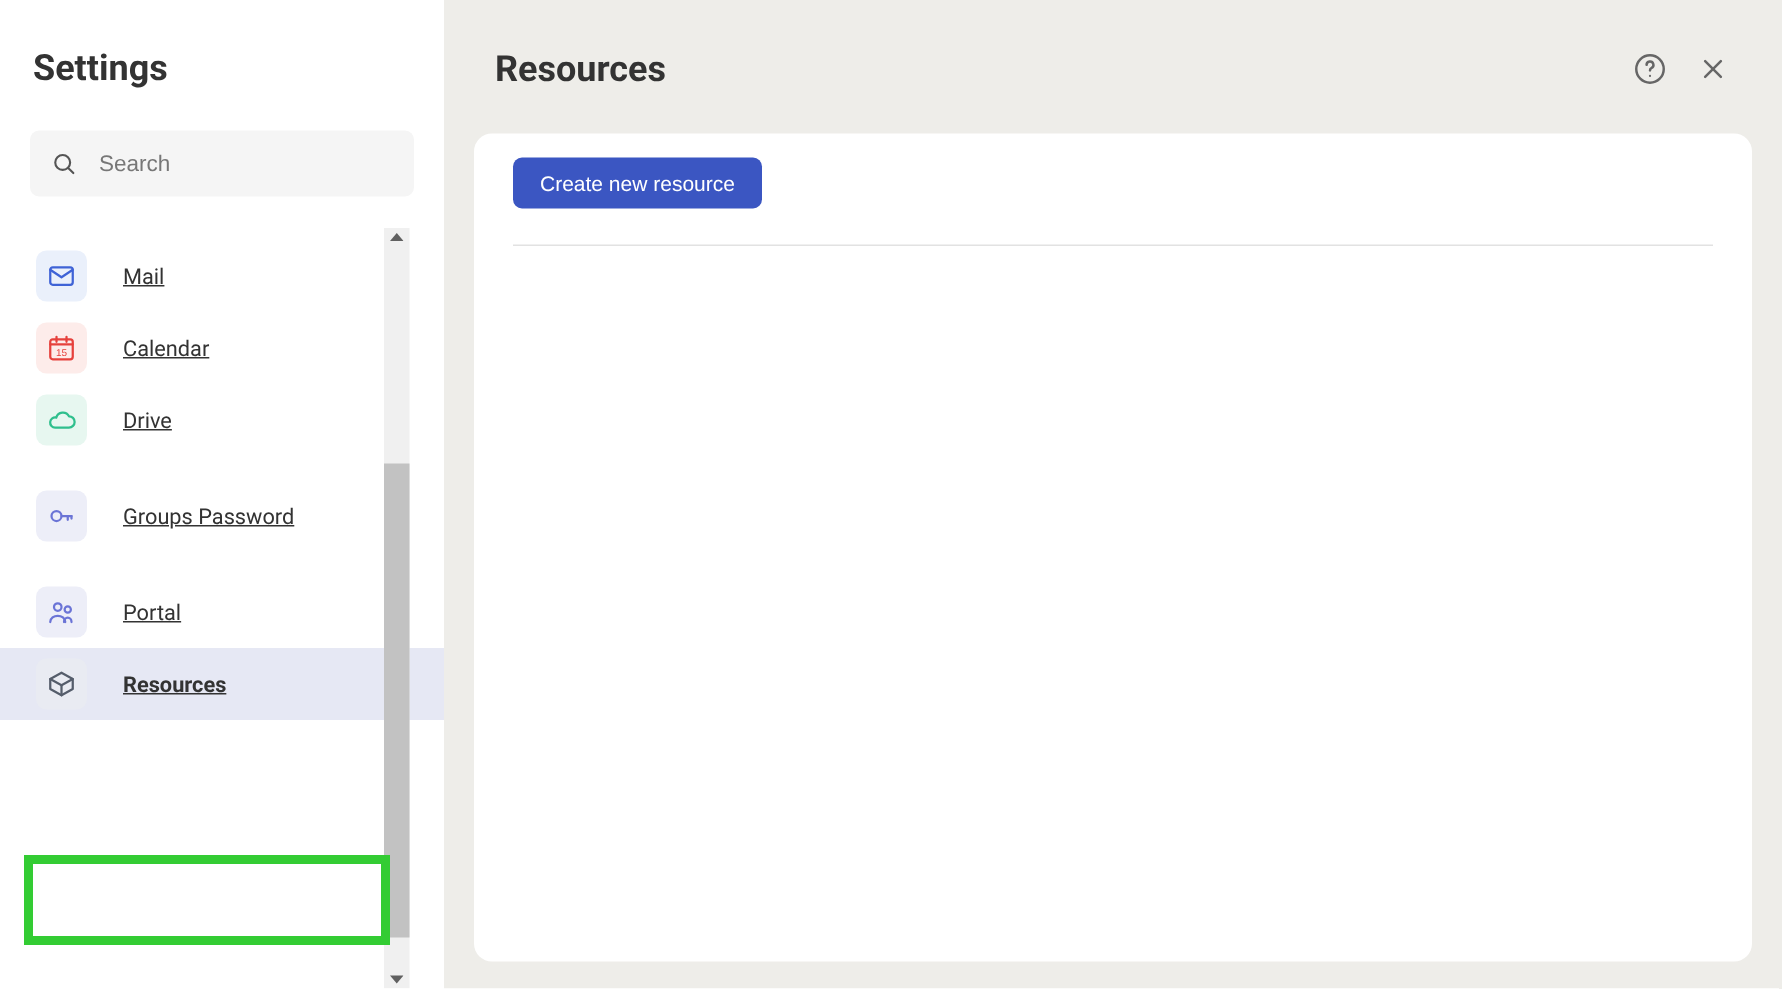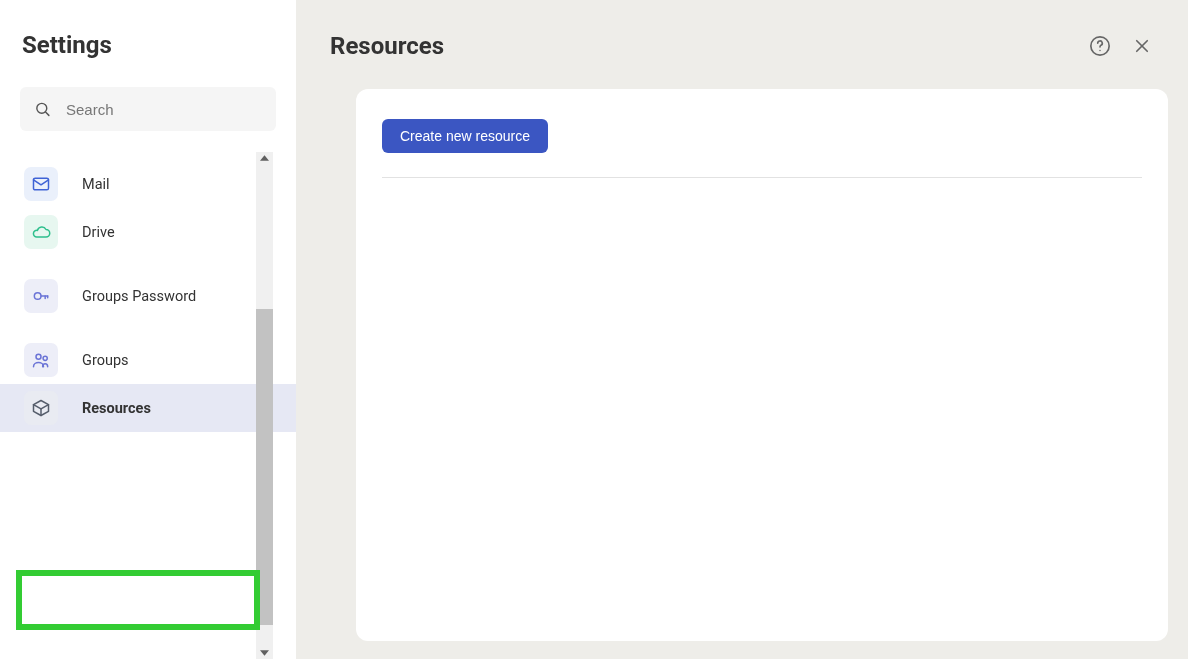--- a/index.html
+++ b/index.html
@@ -53,20 +53,21 @@
     color: #555;
     display:flex;
   }
   .nav-scroll {
     position: absolute;
     top: 152px;
     bottom: 0;
     left: 0;
     right: 0;
     overflow: hidden;
+    text-decoration: underline;
   }
   .nav-list {
     padding: 8px 0 0 0;
   }
   .nav-item {
     display: flex;
     align-items: center;
     height: 48px;
     padding: 0 0 0 24px;
     cursor: pointer;
@@ -156,22 +157,21 @@
     color: #666;
     cursor: pointer;
     margin-left: 10px;
   }
   .panel {
     position: absolute;
     left: 20px; right: 20px;
     top: 89px; bottom: 18px;
     background: #fff;
     border-radius: 12px;
-    padding: 30px 26px;
-    margin-left: 40px;
+    padding: 16px 26px;
   }
   .primary-btn {
     background: #3b56c2;
     color: #fff;
     border: none;
     border-radius: 6px;
     height: 34px;
     padding: 0 18px;
     font-size: 14px;
     cursor: pointer;
@@ -220,20 +220,32 @@
           <div class="nav-item">
             <div class="icon-box" style="background: rgb(234, 240, 251);">
               <svg width="20" height="20" viewBox="0 0 24 24" stroke="#3f63d6" fill="none" stroke-width="1.8" stroke-linecap="round" stroke-linejoin="round">
                 <rect x="3" y="5" width="18" height="14" rx="2"></rect>
                 <path d="M3 7l9 6 9-6"></path>
               </svg>
             </div>
             <span class="label">Mail</span>
           </div>
           <div class="nav-item">
+            <div class="icon-box" style="background: rgb(253, 236, 234);">
+              <svg width="20" height="20" viewBox="0 0 24 24" stroke="#e6413c" fill="none" stroke-width="1.8" stroke-linecap="round" stroke-linejoin="round">
+                <rect x="3" y="5" width="18" height="16" rx="2"></rect>
+                <line x1="3" y1="9" x2="21" y2="9"></line>
+                <line x1="8" y1="3" x2="8" y2="7"></line>
+                <line x1="16" y1="3" x2="16" y2="7"></line>
+                <text x="12" y="18" font-size="8" text-anchor="middle" fill="#e6413c" stroke="none" font-family="Arial">15</text>
+              </svg>
+            </div>
+            <span class="label">Calendar</span>
+          </div>
+          <div class="nav-item">
             <div class="icon-box" style="background: rgb(231, 247, 240);">
               <svg width="20" height="20" viewBox="0 0 24 24" stroke="#2fbf8d" fill="none" stroke-width="1.8" stroke-linecap="round" stroke-linejoin="round">
                 <path d="M7 18a4 4 0 1 1 .8-7.9A5.5 5.5 0 0 1 18 9a4 4 0 0 1 0 9H7z"></path>
               </svg>
             </div>
             <span class="label">Drive</span>
           </div>
           <div class="nav-gap"></div>
           <div class="nav-item">
             <div class="icon-box" style="background: rgb(237, 238, 248);">
@@ -249,21 +261,21 @@
           <div class="nav-gap"></div>
           <div class="nav-item">
             <div class="icon-box" style="background: rgb(237, 238, 248);">
               <svg width="20" height="20" viewBox="0 0 24 24" stroke="#6b74d6" fill="none" stroke-width="1.8" stroke-linecap="round" stroke-linejoin="round">
                 <circle cx="9" cy="8" r="3"></circle>
                 <circle cx="17" cy="10" r="2.5"></circle>
                 <path d="M3 20c0-3 3-5 6-5s6 2 6 5"></path>
                 <path d="M14 20c0-2 1.5-3.5 3-3.5s3 1.5 3 3.5"></path>
               </svg>
             </div>
-            <span class="label">Groups</span>
+            <span class="label">Portal</span>
           </div>
           <div class="nav-item selected">
             <div class="icon-box" style="background: rgb(233, 235, 242);">
               <svg width="20" height="20" viewBox="0 0 24 24" stroke="#555d6b" fill="none" stroke-width="1.8" stroke-linecap="round" stroke-linejoin="round">
                 <path d="M12 3 L21 8 L21 16 L12 21 L3 16 L3 8 Z"></path>
                 <path d="M3 8 L12 13 L21 8"></path>
                 <line x1="12" y1="13" x2="12" y2="21"></line>
               </svg>
             </div>
             <span class="label">Resources</span>

